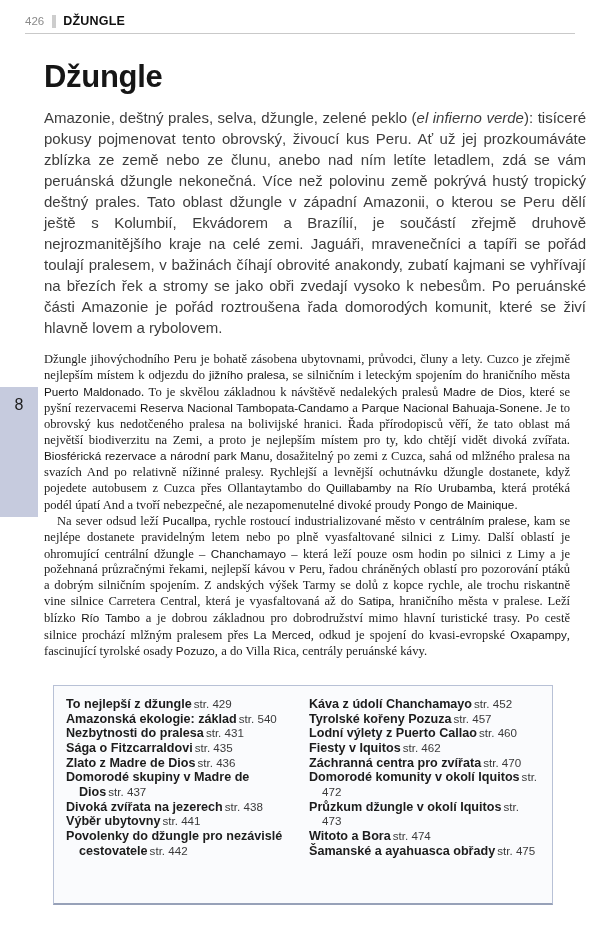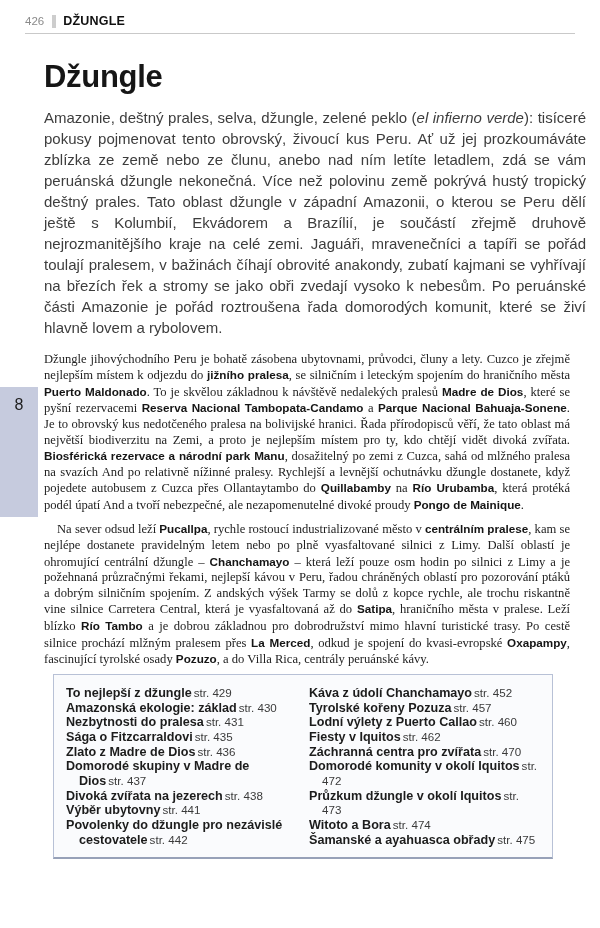--- a/index.html
+++ b/index.html
@@ -29,26 +29,26 @@
   .intro{
     margin:13px 14px 0 44px;font-size:15px;line-height:21px;color:#3d3d3d;
     text-align:justify;hyphens:auto;
   }
   .intro .it{font-style:italic;}
   
   .serif-para{
     margin:14px 30px 0 44px;font-family:"Liberation Serif",serif;
     font-size:12.6px;line-height:15.6px;color:#222222;text-align:justify;hyphens:auto;
   }
-  .serif-para.second{margin-top:8px;text-indent:13px;}
-  .kw{font-family:"Liberation Sans",sans-serif;font-weight:700;font-size:11.7px;color:#151515;}
+  .serif-para.second{margin-top:0;text-indent:13px;}
+  .kw{font-family:"Liberation Sans",sans-serif;font-weight:400;font-size:11.7px;color:#151515;}
   .it{font-style:italic;}
   
   .toc-box{
-    margin:6px 0 0 53px;width:500px;height:185px;box-sizing:border-box;
+    margin:25px 0 0 53px;width:500px;height:220px;box-sizing:border-box;
     background:#fafbfd;border:1px solid #b8c1d6;border-bottom:2px solid #97a1b8;
     padding:11px 12px;display:flex;gap:12px;
   }
   .toc-col{flex:1;}
   .toc-item{
     font-size:12.6px;line-height:14.7px;color:#1c1c1c;
     padding-left:13px;text-indent:-13px;
   }
   .toc-title{font-weight:700;}
   .toc-page{font-weight:400;font-size:11.6px;color:#3a3a3a;margin-left:2px;}
@@ -72,21 +72,21 @@
 
   <p class="intro"><span>Amazonie, deštný prales, selva, džungle, zelené peklo (</span><span class="it">el infierno verde</span><span>): tisíceré pokusy pojmenovat tento obrovský, živoucí kus Peru. Ať už jej prozkoumáváte zblízka ze země nebo ze člunu, anebo nad ním letíte letadlem, zdá se vám peruánská džungle nekonečná. Více než polovinu země pokrývá hustý tropický deštný prales. Tato oblast džungle v západní Amazonii, o kterou se Peru dělí ještě s Kolumbií, Ekvádorem a Brazílií, je součástí zřejmě druhově nejrozmanitějšího kraje na celé zemi. Jaguáři, mravenečníci a tapíři se pořád toulají pralesem, v bažinách číhají obrovité anakondy, zubatí kajmani se vyhřívají na březích řek a stromy se jako obři zvedají vysoko k nebesům. Po peruánské části Amazonie je pořád roztroušena řada domorodých komunit, které se živí hlavně lovem a rybolovem.</span></p>
 
   <p class="serif-para"><span>Džungle jihovýchodního Peru je bohatě zásobena ubytovnami, průvodci, čluny a lety. Cuzco je zřejmě nejlepším místem k odjezdu do </span><span class="kw">jižního pralesa</span><span>, se silničním i leteckým spojením do hraničního města </span><span class="kw">Puerto Maldonado</span><span>. To je skvělou základnou k návštěvě nedalekých pralesů </span><span class="kw">Madre de Dios</span><span>, které se pyšní rezervacemi </span><span class="kw">Reserva Nacional Tambopata-Candamo</span><span> a </span><span class="kw">Parque Nacional Bahuaja-Sonene</span><span>. Je to obrovský kus nedotčeného pralesa na bolivijské hranici. Řada přírodopisců věří, že tato oblast má největší biodiverzitu na Zemi, a proto je nejlepším místem pro ty, kdo chtějí vidět divoká zvířata. </span><span class="kw">Biosférická rezervace a národní park Manu</span><span>, dosažitelný po zemi z Cuzca, sahá od mlžného pralesa na svazích And po relativně nížinné pralesy. Rychlejší a levnější ochutnávku džungle dostanete, když pojedete autobusem z Cuzca přes Ollantaytambo do </span><span class="kw">Quillabamby</span><span> na </span><span class="kw">Río Urubamba</span><span>, která protéká podél úpatí And a tvoří nebezpečné, ale nezapomenutelné divoké proudy </span><span class="kw">Pongo de Mainique</span><span>.</span></p>
 
   <p class="serif-para second"><span>Na sever odsud leží </span><span class="kw">Pucallpa</span><span>, rychle rostoucí industrializované město v </span><span class="kw">centrálním pralese</span><span>, kam se nejlépe dostanete pravidelným letem nebo po plně vyasfaltované silnici z Limy. Další oblastí je ohromující centrální džungle – </span><span class="kw">Chanchamayo</span><span> – která leží pouze osm hodin po silnici z Limy a je požehnaná průzračnými řekami, nejlepší kávou v Peru, řadou chráněných oblastí pro pozorování ptáků a dobrým silničním spojením. Z andských výšek Tarmy se dolů z kopce rychle, ale trochu riskantně vine silnice Carretera Central, která je vyasfaltovaná až do </span><span class="kw">Satipa</span><span>, hraničního města v pralese. Leží blízko </span><span class="kw">Río Tambo</span><span> a je dobrou základnou pro dobrodružství mimo hlavní turistické trasy. Po cestě silnice prochází mlžným pralesem přes </span><span class="kw">La Merced</span><span>, odkud je spojení do kvasi-evropské </span><span class="kw">Oxapampy</span><span>, fascinující tyrolské osady </span><span class="kw">Pozuzo</span><span>, a do Villa Rica, centrály peruánské kávy.</span></p>
 
   <section class="toc-box">
     <div class="toc-col">
       <div class="toc-item"><span class="toc-title">To nejlepší z džungle</span><span class="toc-page">str. 429</span></div>
-      <div class="toc-item"><span class="toc-title">Amazonská ekologie: základ</span><span class="toc-page">str. 430</span></div>
+      <div class="toc-item"><span class="toc-title">Amazonská ekologie: základ</span><span class="toc-page">str. 540</span></div>
       <div class="toc-item"><span class="toc-title">Nezbytnosti do pralesa</span><span class="toc-page">str. 431</span></div>
       <div class="toc-item"><span class="toc-title">Sága o Fitzcarraldovi</span><span class="toc-page">str. 435</span></div>
       <div class="toc-item"><span class="toc-title">Zlato z Madre de Dios</span><span class="toc-page">str. 436</span></div>
       <div class="toc-item"><span class="toc-title">Domorodé skupiny v Madre de Dios</span><span class="toc-page">str. 437</span></div>
       <div class="toc-item"><span class="toc-title">Divoká zvířata na jezerech</span><span class="toc-page">str. 438</span></div>
       <div class="toc-item"><span class="toc-title">Výběr ubytovny</span><span class="toc-page">str. 441</span></div>
       <div class="toc-item"><span class="toc-title">Povolenky do džungle pro nezávislé cestovatele</span><span class="toc-page">str. 442</span></div>
     </div>
     <div class="toc-col">
       <div class="toc-item"><span class="toc-title">Káva z údolí Chanchamayo</span><span class="toc-page">str. 452</span></div>

